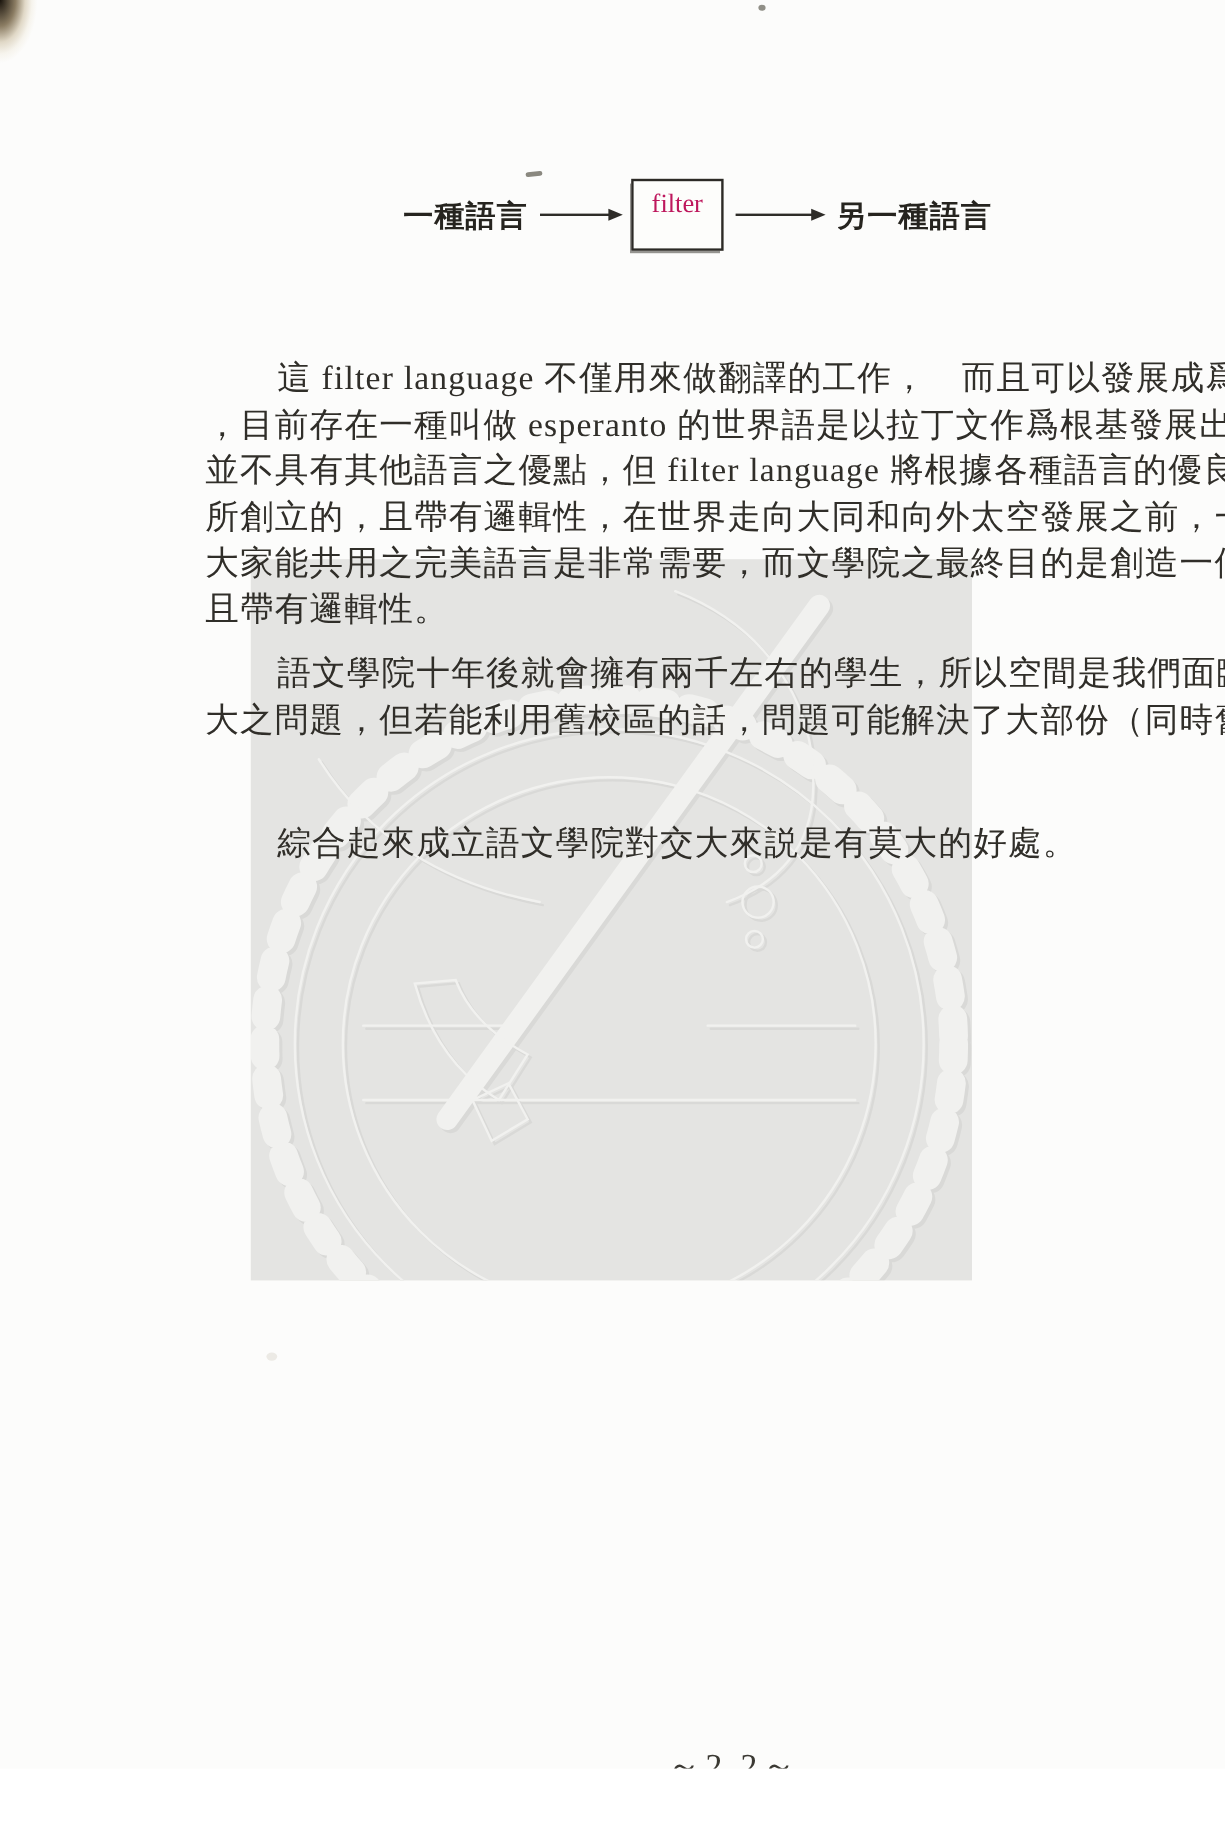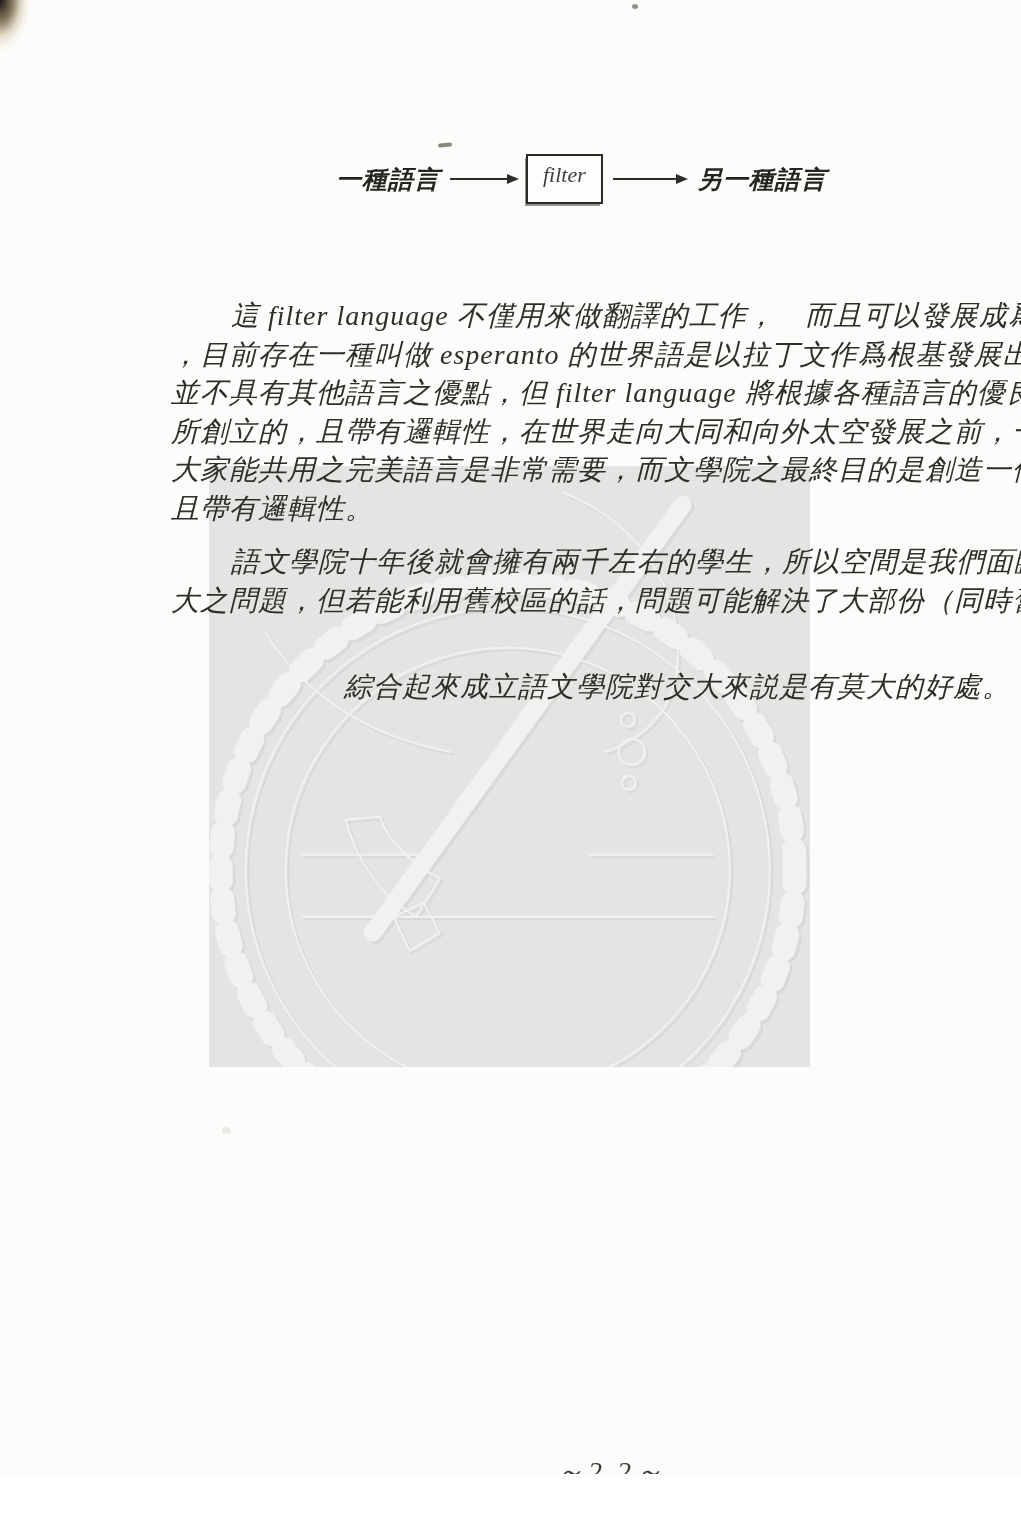--- a/index.html
+++ b/index.html
@@ -2,21 +2,20 @@
 <html><head>
 <meta charset="utf-8">
 <style>
   html, body { margin:0; padding:0; background:#ffffff; }
   .page {
     position:relative;
     width:1021px; height:1474px;
     background:#fcfcfb;
     overflow:hidden;
     font-family:"Liberation Serif","DejaVu Serif",serif;
-    font-style:italic;
   }
 
   
   .corner-smudge {
     position:absolute; left:0; top:0; width:38px; height:64px;
     background:radial-gradient(ellipse 38px 64px at 0% 0%,
       rgba(18,12,5,0.97) 0%, rgba(95,75,40,0.72) 34%,
       rgba(165,140,88,0.32) 55%, rgba(205,185,135,0.12) 70%, transparent 82%);
   }
   .dot-top {
@@ -45,22 +44,22 @@
   .arrow { position:relative; height:2.5px; background:#2e2c28; flex:none; }
   .arrow-1 { width:58px; margin-right:8px; }
   .arrow-2 { width:64px; margin-right:10px; }
   .arrow::after {
     content:""; position:absolute; right:-11px; top:50%;
     transform:translateY(-50%); width:0; height:0;
     border-left:12px solid #2e2c28;
     border-top:5px solid transparent; border-bottom:5px solid transparent;
   }
   .dg-box {
-    border:2px solid #2c2a26; padding:6px 15px 14px;
-    font-size:22px; color:#404040; background:rgba(253,253,252,.6);
+    border:2px solid #2c2a26; padding:6px 15px 24px;
+    font-size:22px; color:#be185d; background:rgba(253,253,252,.6);
     box-shadow:-2px 3px 0 -1px rgba(45,43,38,0.5);
     white-space:nowrap;
   }
 
   
   .watermark {
     position:absolute; left:209px; top:466px; width:601px; height:601px;
     background:#e4e4e2; overflow:hidden;
   }
   .watermark svg { display:block; width:601px; height:601px; }
@@ -68,21 +67,21 @@
   
   .para {
     position:absolute; left:171px; width:840px;
     font-size:28px; line-height:38.6px; letter-spacing:1px;
     color:#302e29;
   }
   .para .line { white-space:nowrap; }
   .para .indent { padding-left:60px; }
   .p1 { top:297px; }
   .p2 { top:543px; }
-  .p3 { top:668px;text-align:right; }
+  .p3 { top:685px; }
 
   
   .footer {
     position:absolute; left:556px; top:1453px;
     font-size:28px; letter-spacing:4px; color:#3b3933; white-space:nowrap;
   }
 </style>
 </head>
 <body>
 

